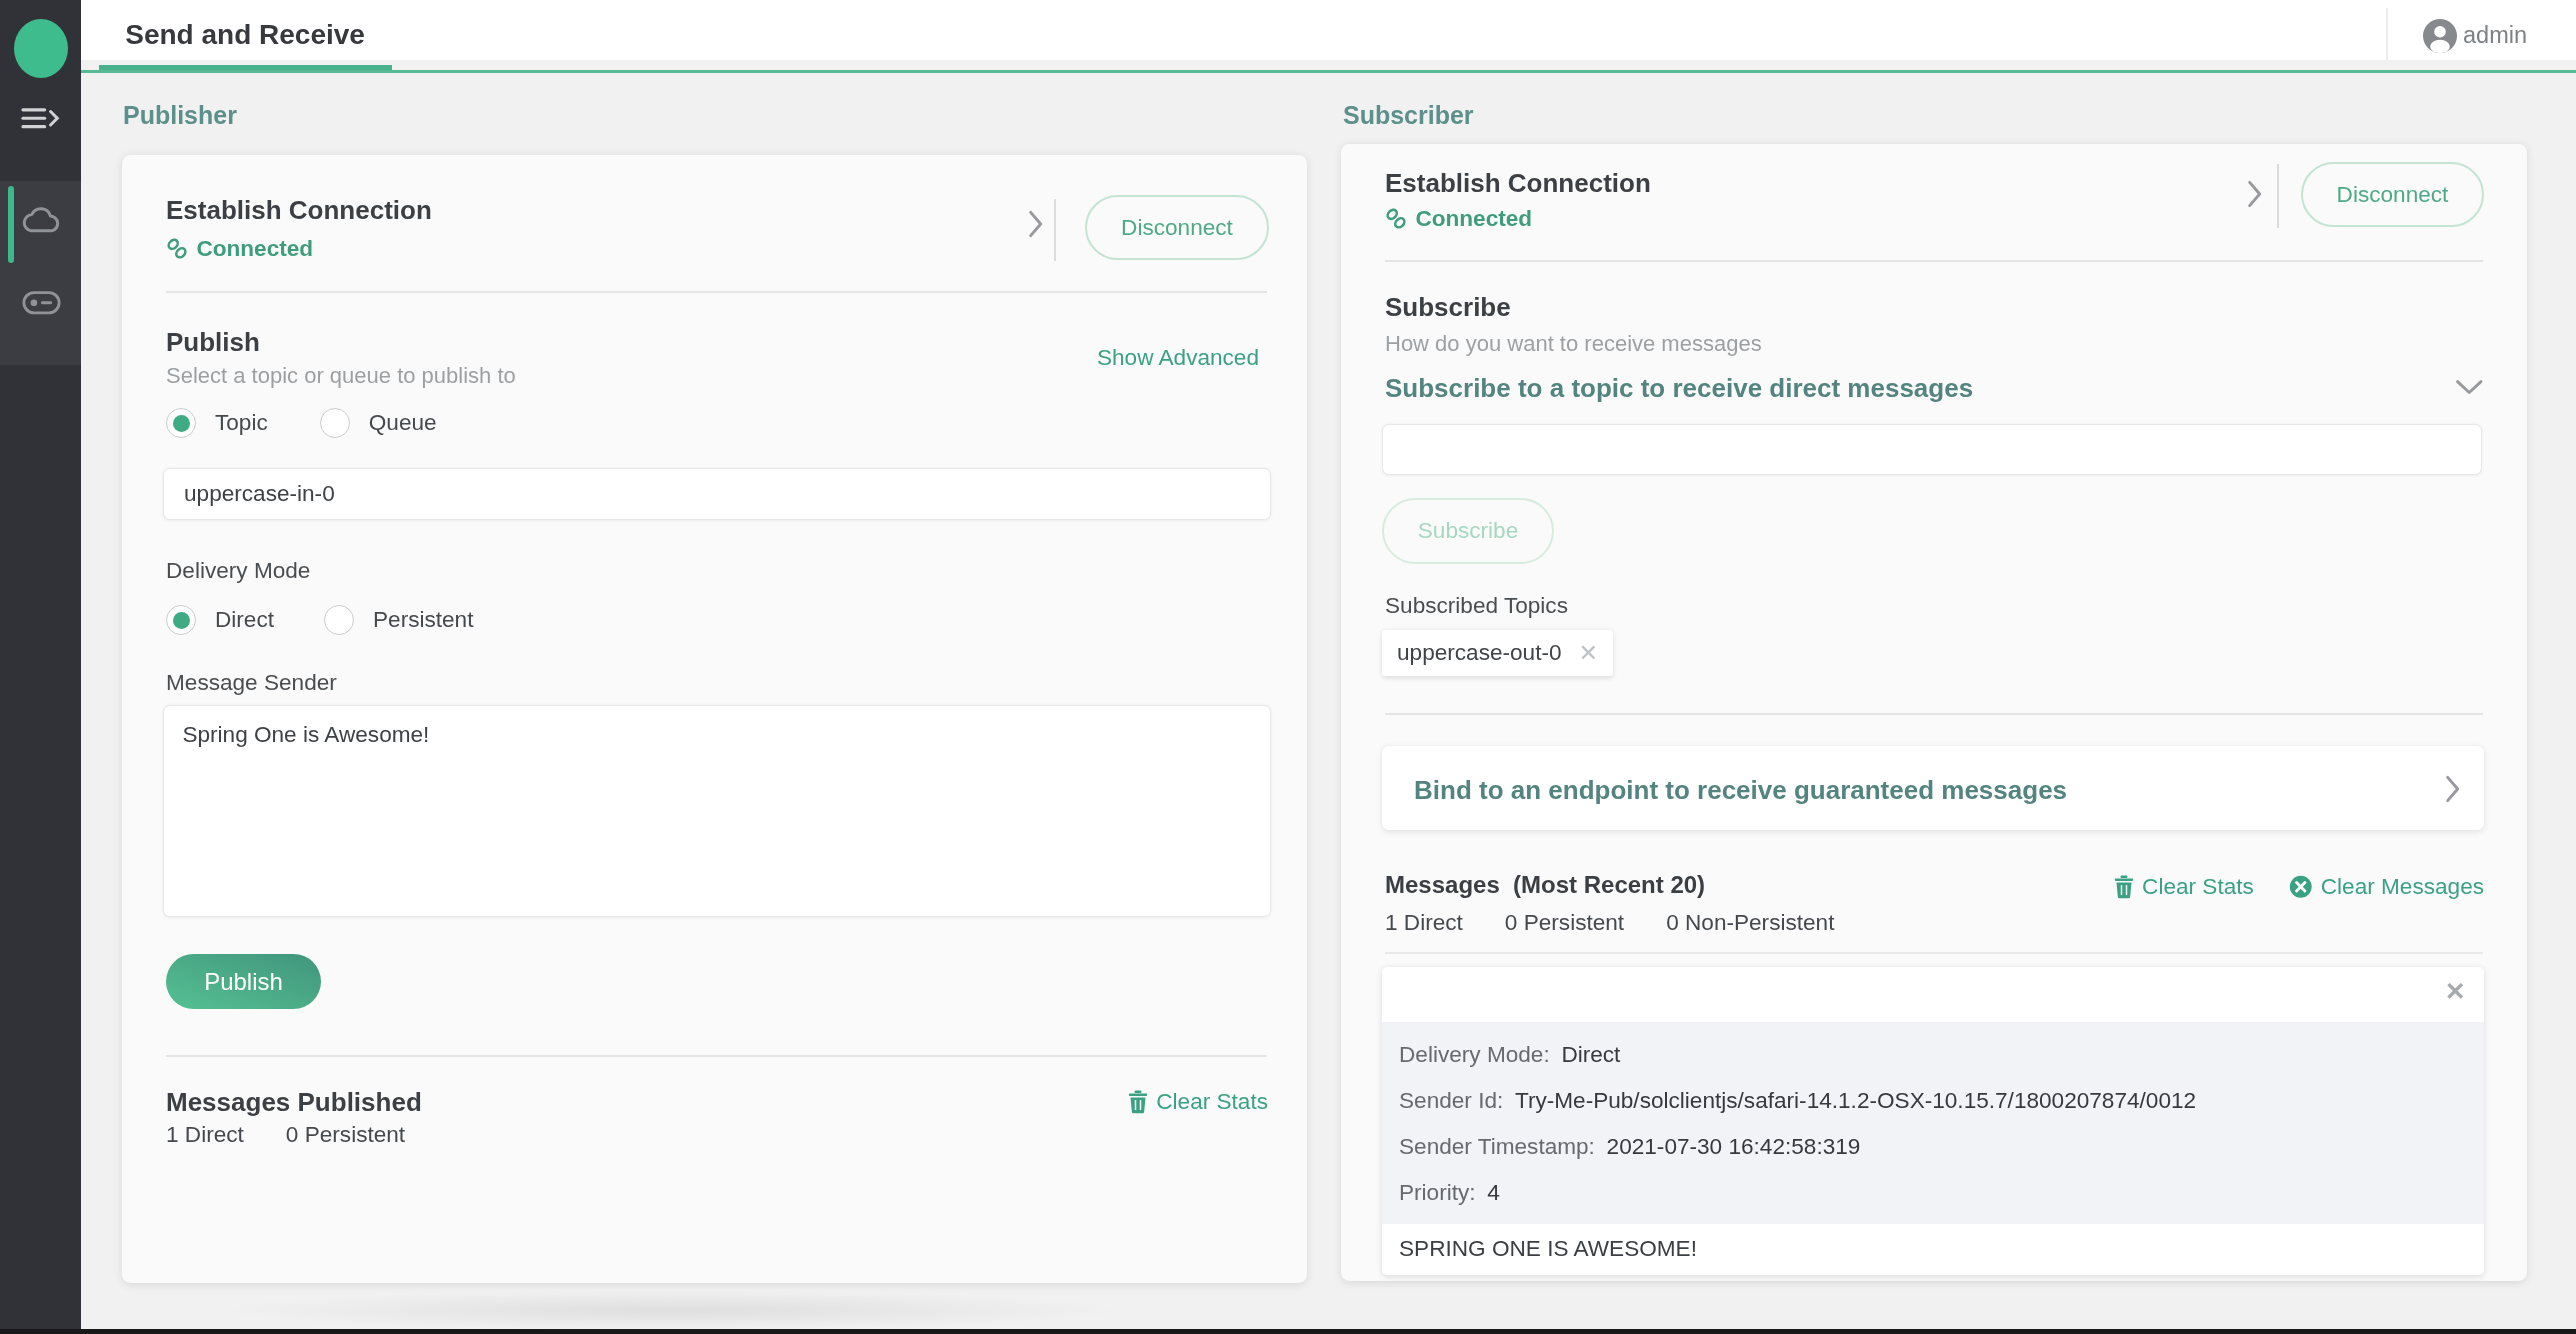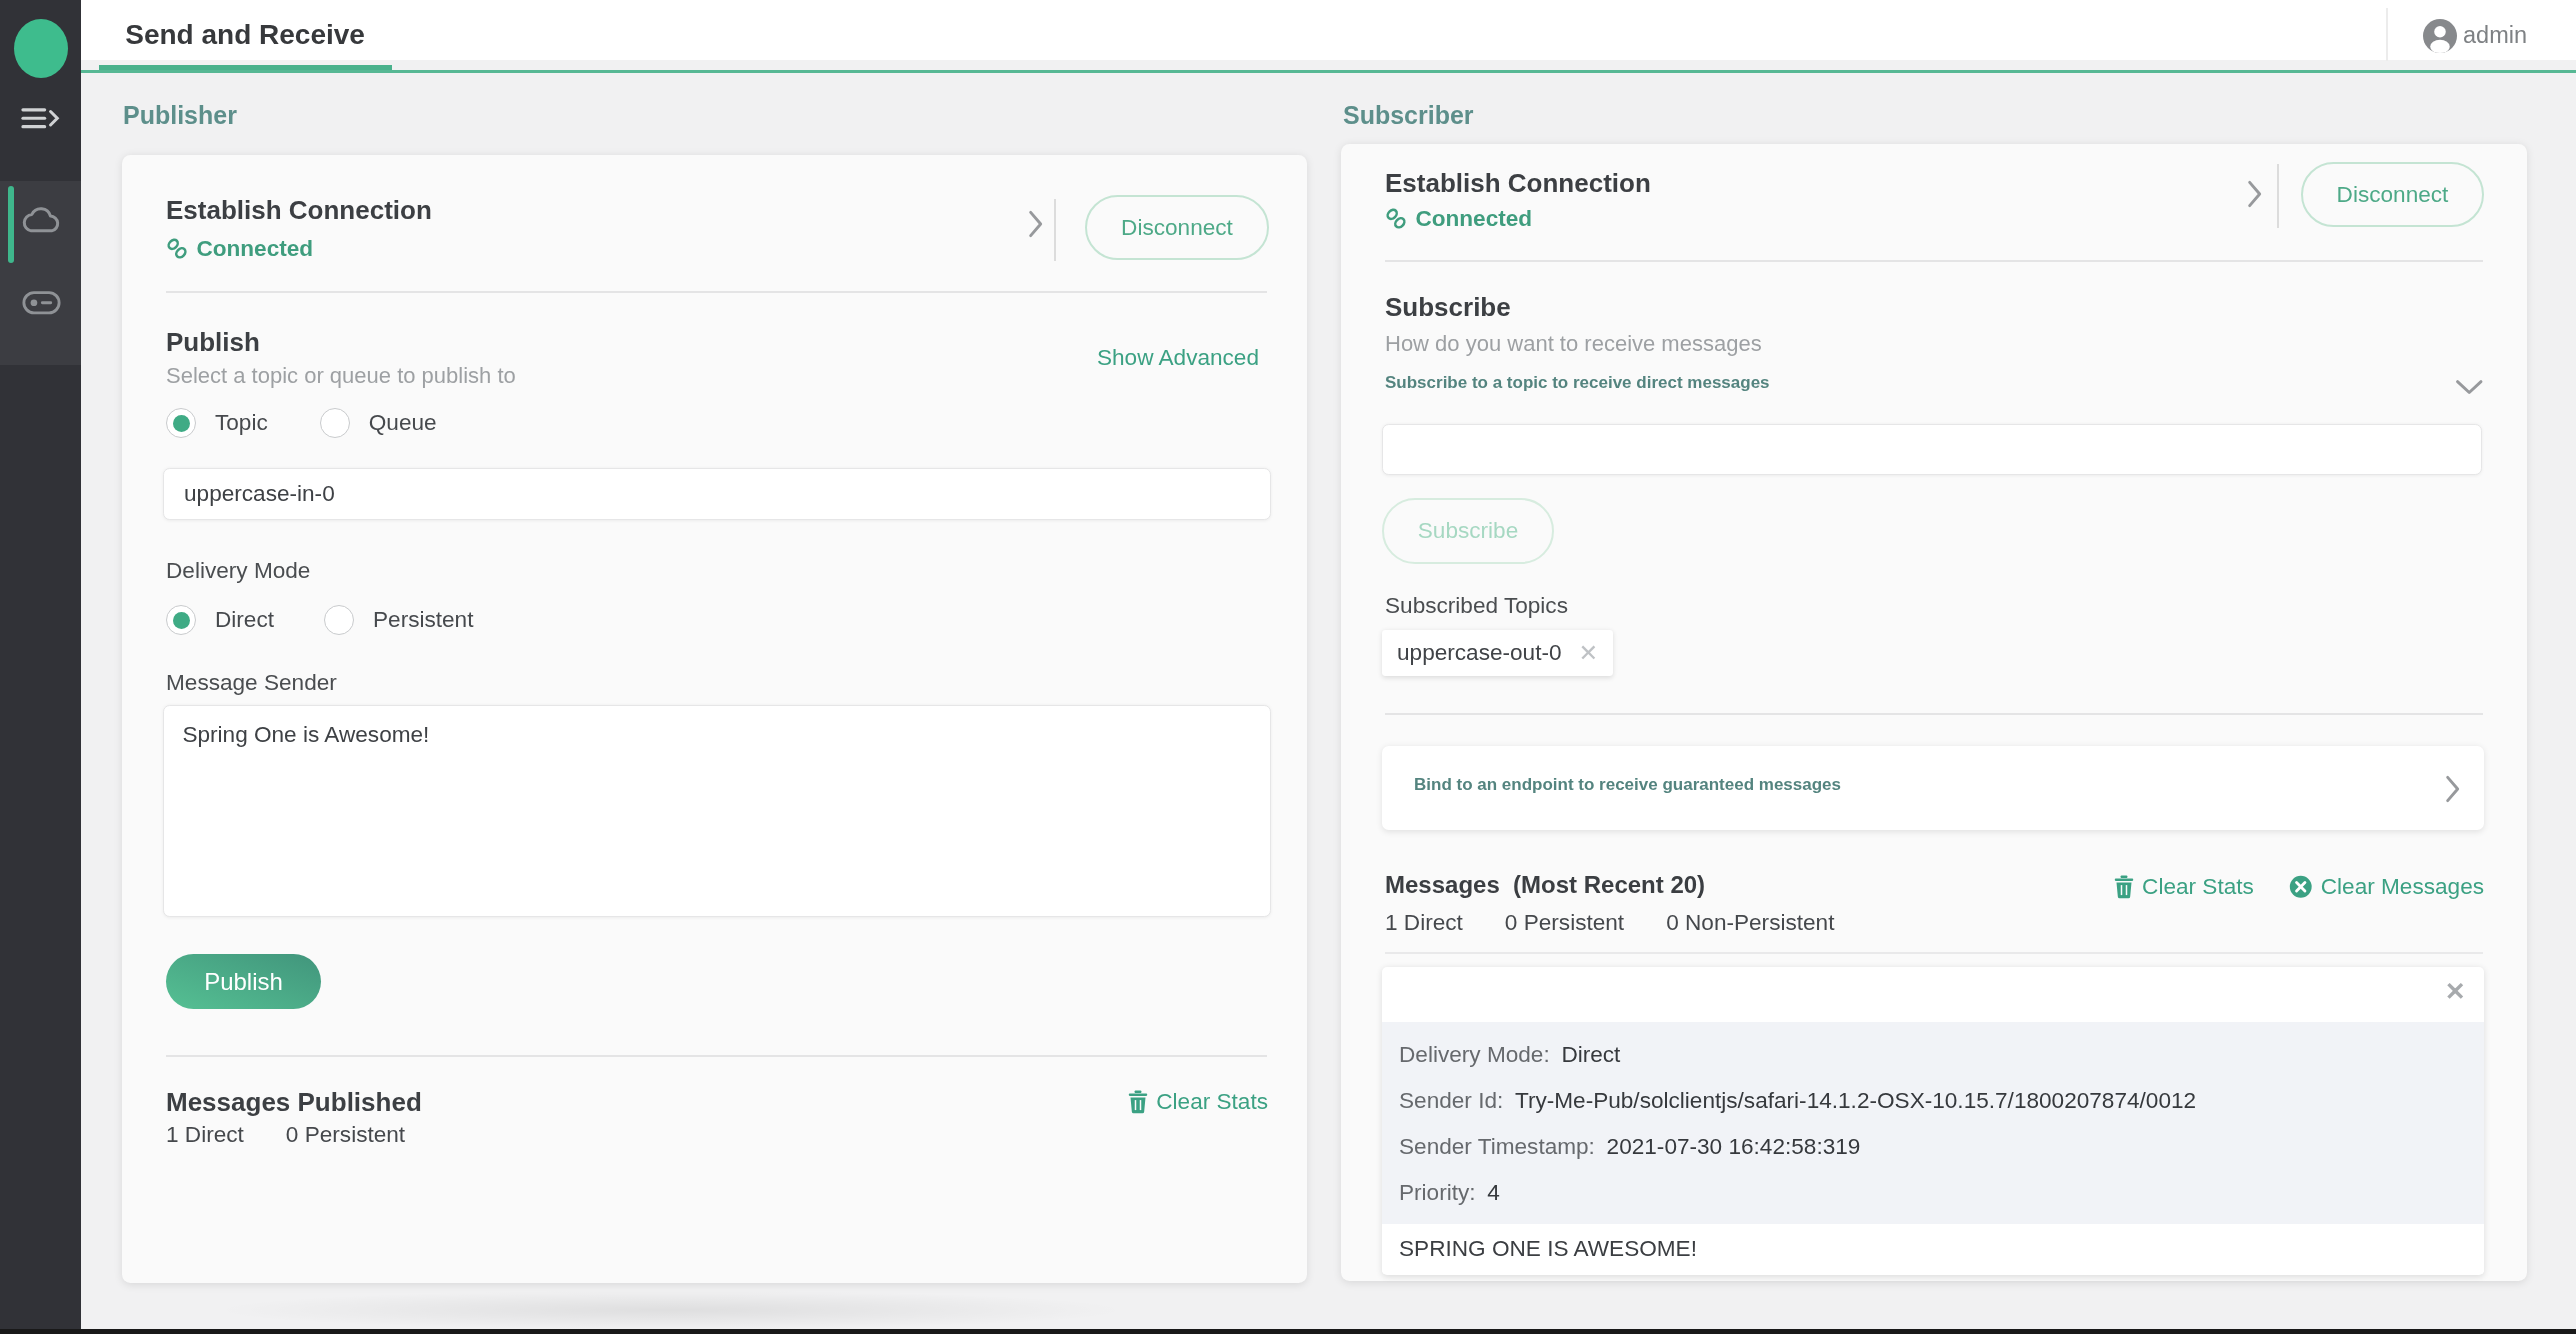--- a/index.html
+++ b/index.html
@@ -72,21 +72,21 @@
 
   #publish-btn {
     left:44px; top:799px; width:155px; height:55px; border:none; border-radius:28.5px;
     background:linear-gradient(to top right, #55c093, #41957c);
     color:#ffffff; font-size:24px; font-family:"Liberation Sans",sans-serif; cursor:pointer;
   }
 
   .stats-row { display:flex; gap:42px; font-size:22.6px; color:#45484c; }
 
   
-  .accordion-label { font-size:17px; font-weight:700; color:#54847f; }
+  .accordion-label { font-size:26px; font-weight:700; color:#54847f; }
   .chip { display:flex; align-items:center; background:#fff; border-radius:3.4px;
           box-shadow:0 1.7px 5px rgba(0,0,0,0.12); padding:0 15px; }
   .chip .chip-label { font-size:22.6px; color:#404347; }
   .chip .chip-close { font-size:23.5px; color:#bfc2c5; margin-left:17px; cursor:pointer; }
 
   #bind-card { left:41px; top:602px; width:1102px; height:84px; background:#fff; border-radius:6.7px;
                box-shadow:0 1.7px 6.7px rgba(0,0,0,0.10); }
   #msg-card { left:41px; top:823px; width:1102px; height:308px; background:#fff; border-radius:5px;
               box-shadow:0 1.7px 6.7px rgba(0,0,0,0.12); overflow:hidden; }
   #msg-card .msg-header-text { font-size:23.5px; font-weight:700; color:#5b908b; }

